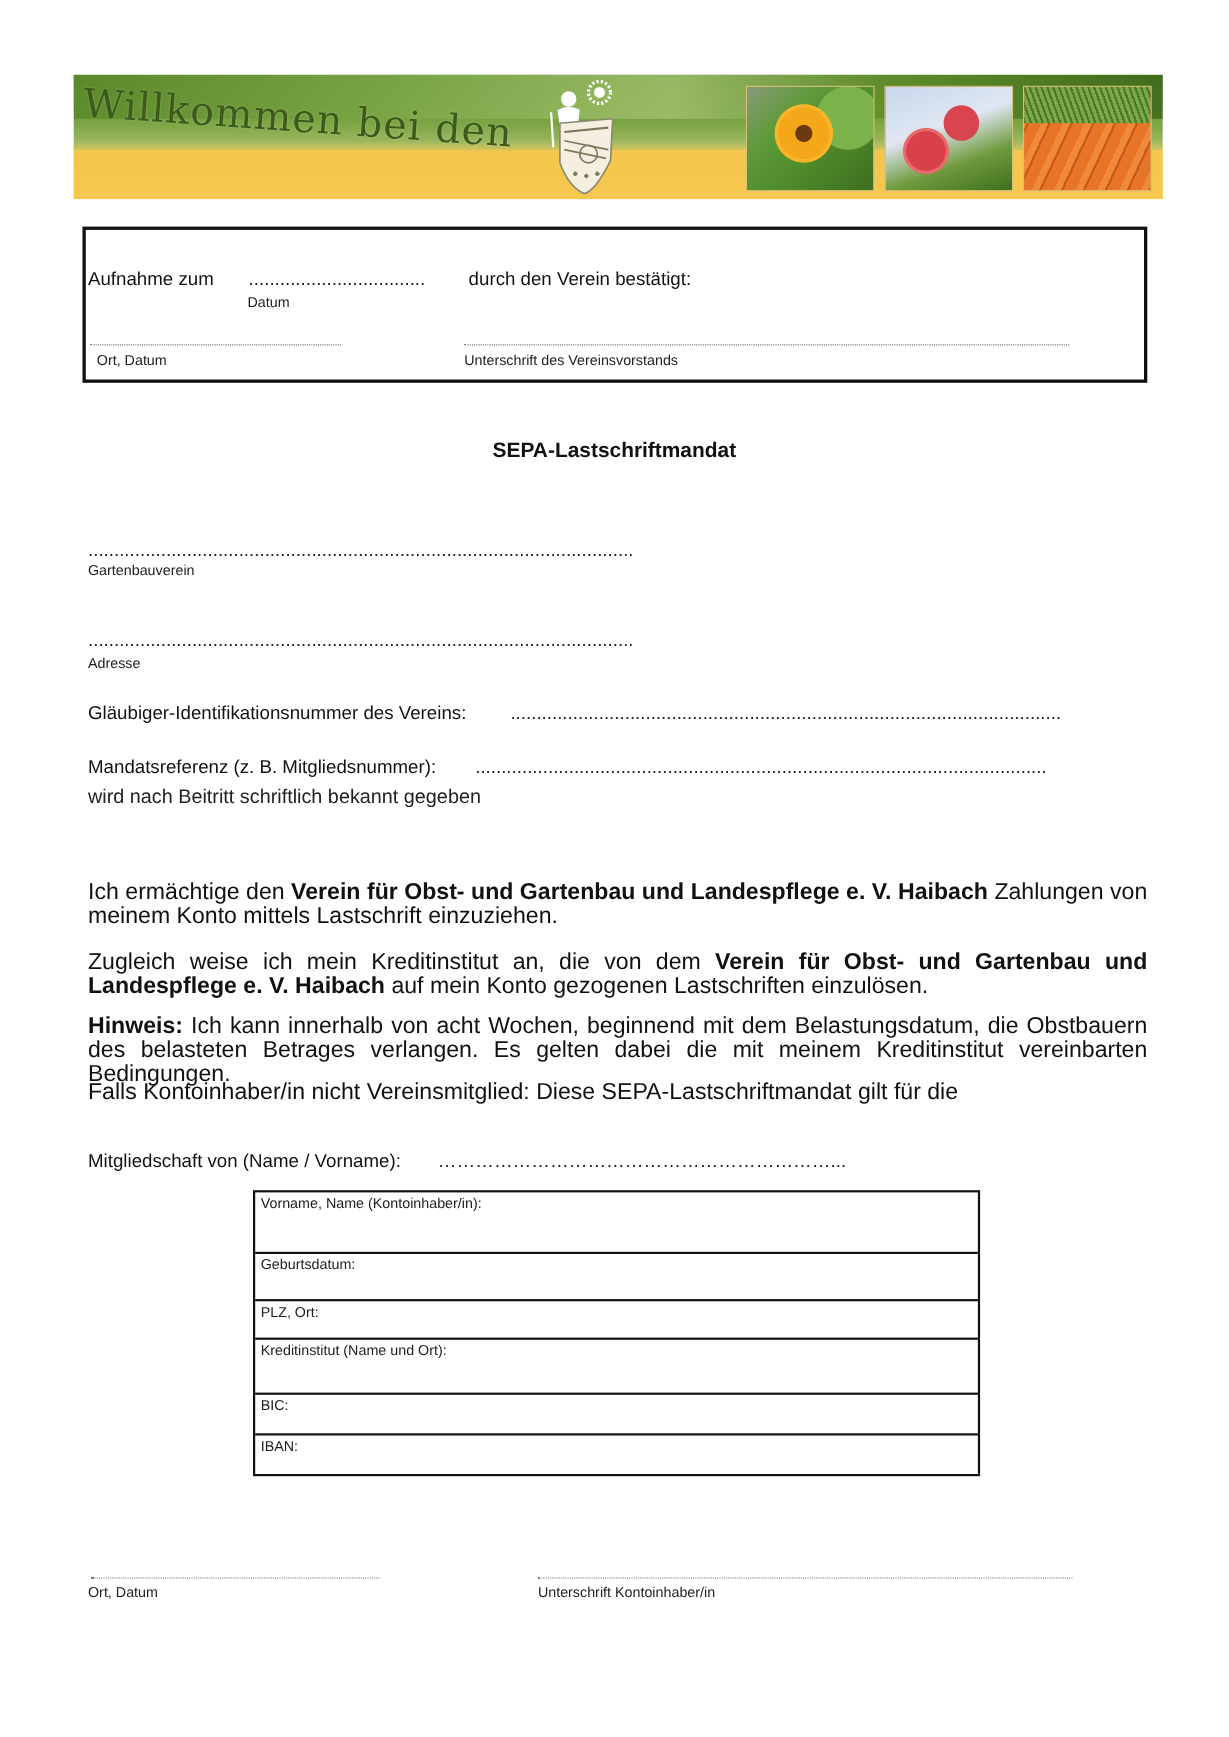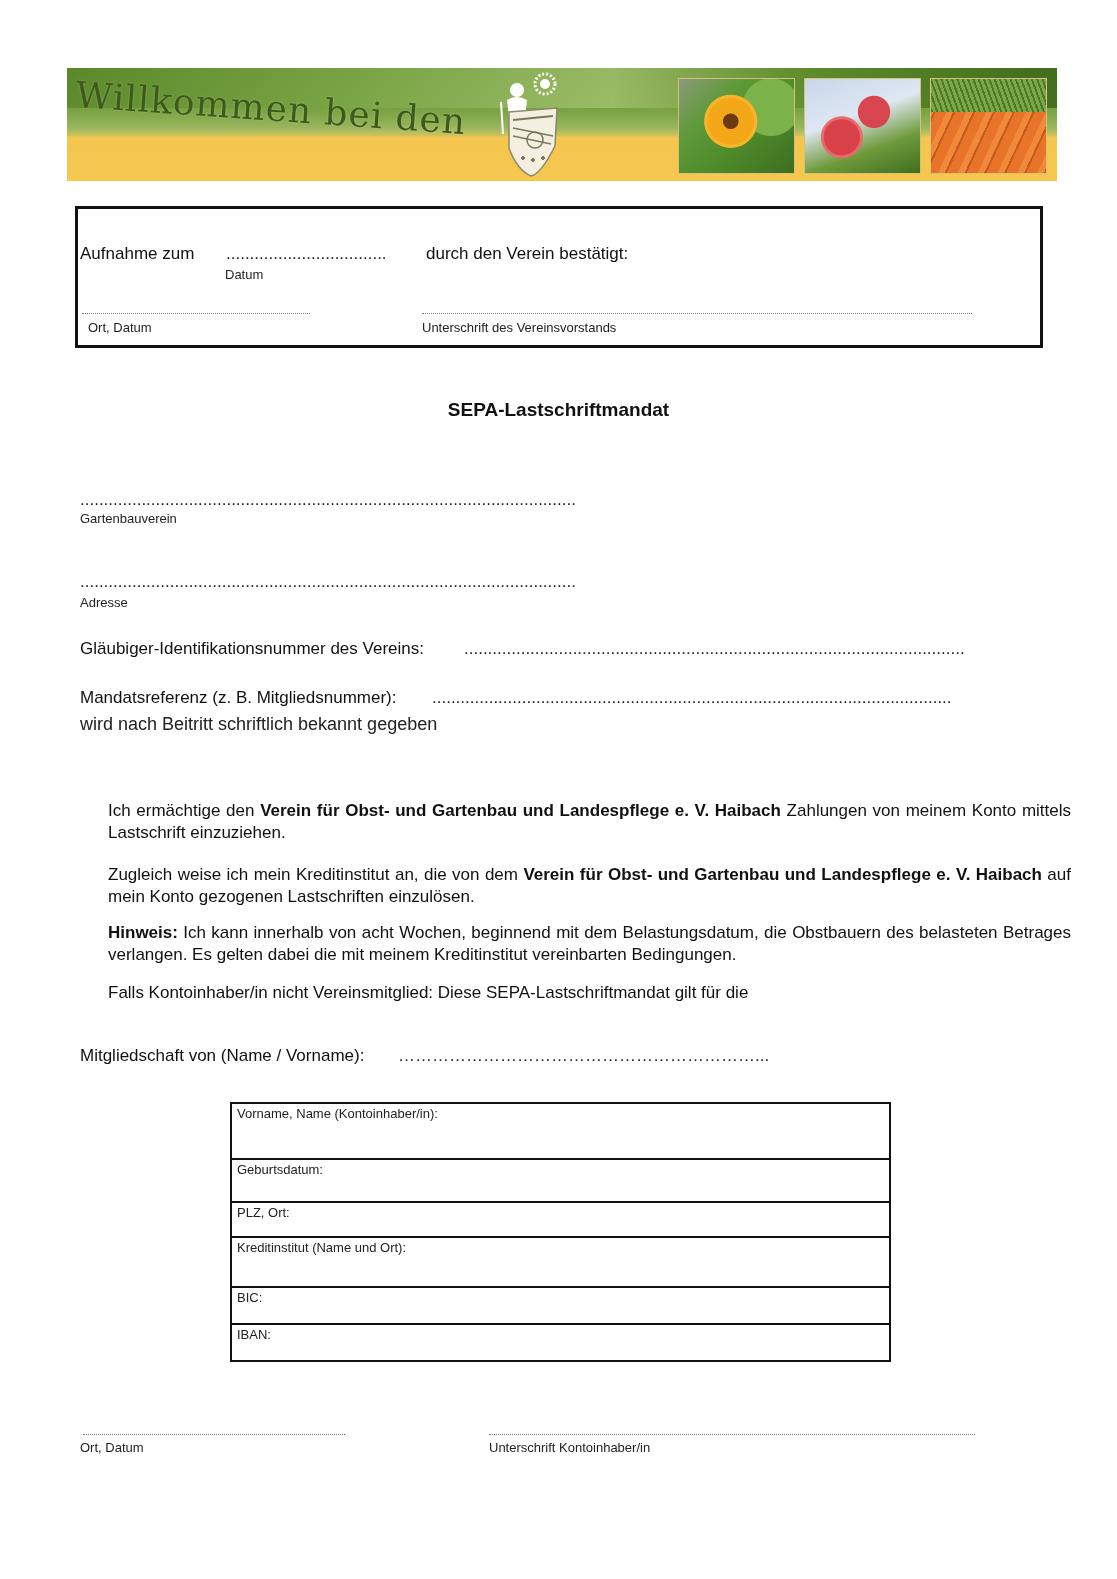--- a/index.html
+++ b/index.html
@@ -36,25 +36,25 @@
 
     
     .confirm-box { left: 75px; top: 206px; width: 968px; height: 142px; border: 3px solid #111; box-sizing: border-box; }
     .t15 { font-size: 17px; }
     .t12 { font-size: 13px; color: #222; }
     .dots { letter-spacing: 0px; color: #222; white-space: nowrap; overflow: hidden; }
     .dotline { border-bottom: 1px dotted #777; height: 0; }
 
     .title { left: 0; width: 1117px; top: 399px; text-align: center; font-size: 19px; font-weight: bold; }
 
-    .para { left: 80px; width: 963px; font-size: 17px; line-height: 22px; text-align: justify; margin-left: 28px; }
+    .para { left: 80px; width: 963px; font-size: 21px; line-height: 22px; text-align: justify; }
     .para b { font-weight: bold; }
 
     
-    .acct-table { left: 230px; top: 1082px; width: 661px; border: 2px solid #111; box-sizing: border-box; margin-top: 20px; }
+    .acct-table { left: 230px; top: 1082px; width: 661px; border: 2px solid #111; box-sizing: border-box; }
     .acct-row { border-bottom: 2px solid #111; box-sizing: border-box; position: relative; }
     .acct-row:last-child { border-bottom: none; }
     .acct-label { position: absolute; left: 5px; top: 2px; font-size: 13px; color: #222; }
   </style>
 </head>
 <body>
 
 <div class="abs banner">
   <div class="abs banner-green-top"></div>
   <div class="abs banner-bottom"></div>

